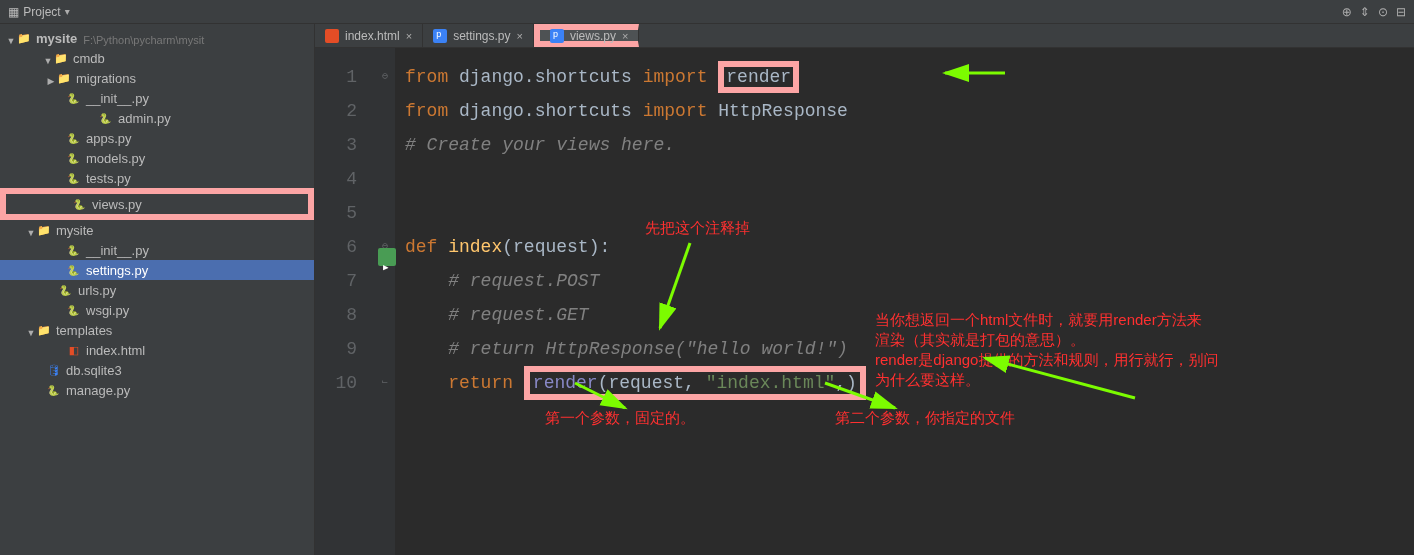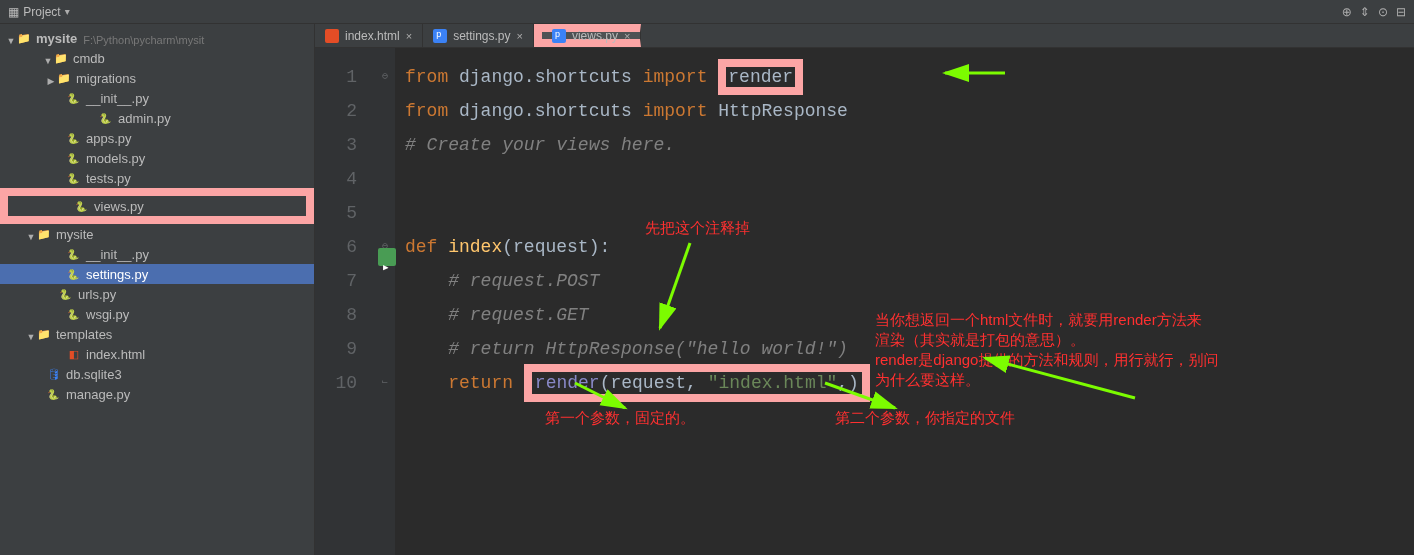--- a/index.html
+++ b/index.html
@@ -52,21 +52,21 @@
 .ficon.folder::before { content: "📁"; }
 .ficon.py { color: #3b82f6; }
 .ficon.py::before { content: "🐍"; font-size: 10px; }
 .ficon.html { color: #e44d26; }
 .ficon.html::before { content: "◧"; }
 .ficon.db { color: #3b82f6; }
 .ficon.db::before { content: "🛢"; }
 .ficon.lib { color: #cc7832; }
 .ficon.lib::before { content: "📚"; }
 .tree-item .path { color: #787878; margin-left: 6px; font-size: 11px; }
-.red-box { border: 8px solid #fca5a5; }
+.red-box { border: 6px solid #fca5a5; }
 
 .editor-area { flex: 1; display: flex; flex-direction: column; background: #2b2b2b; position: relative; }
 .tabs { display: flex; background: #3c3f41; height: 24px; border-bottom: 1px solid #323232; }
 .tab {
   display: flex;
   align-items: center;
   padding: 0 10px;
   border-right: 1px solid #323232;
   gap: 6px;
   cursor: pointer;

